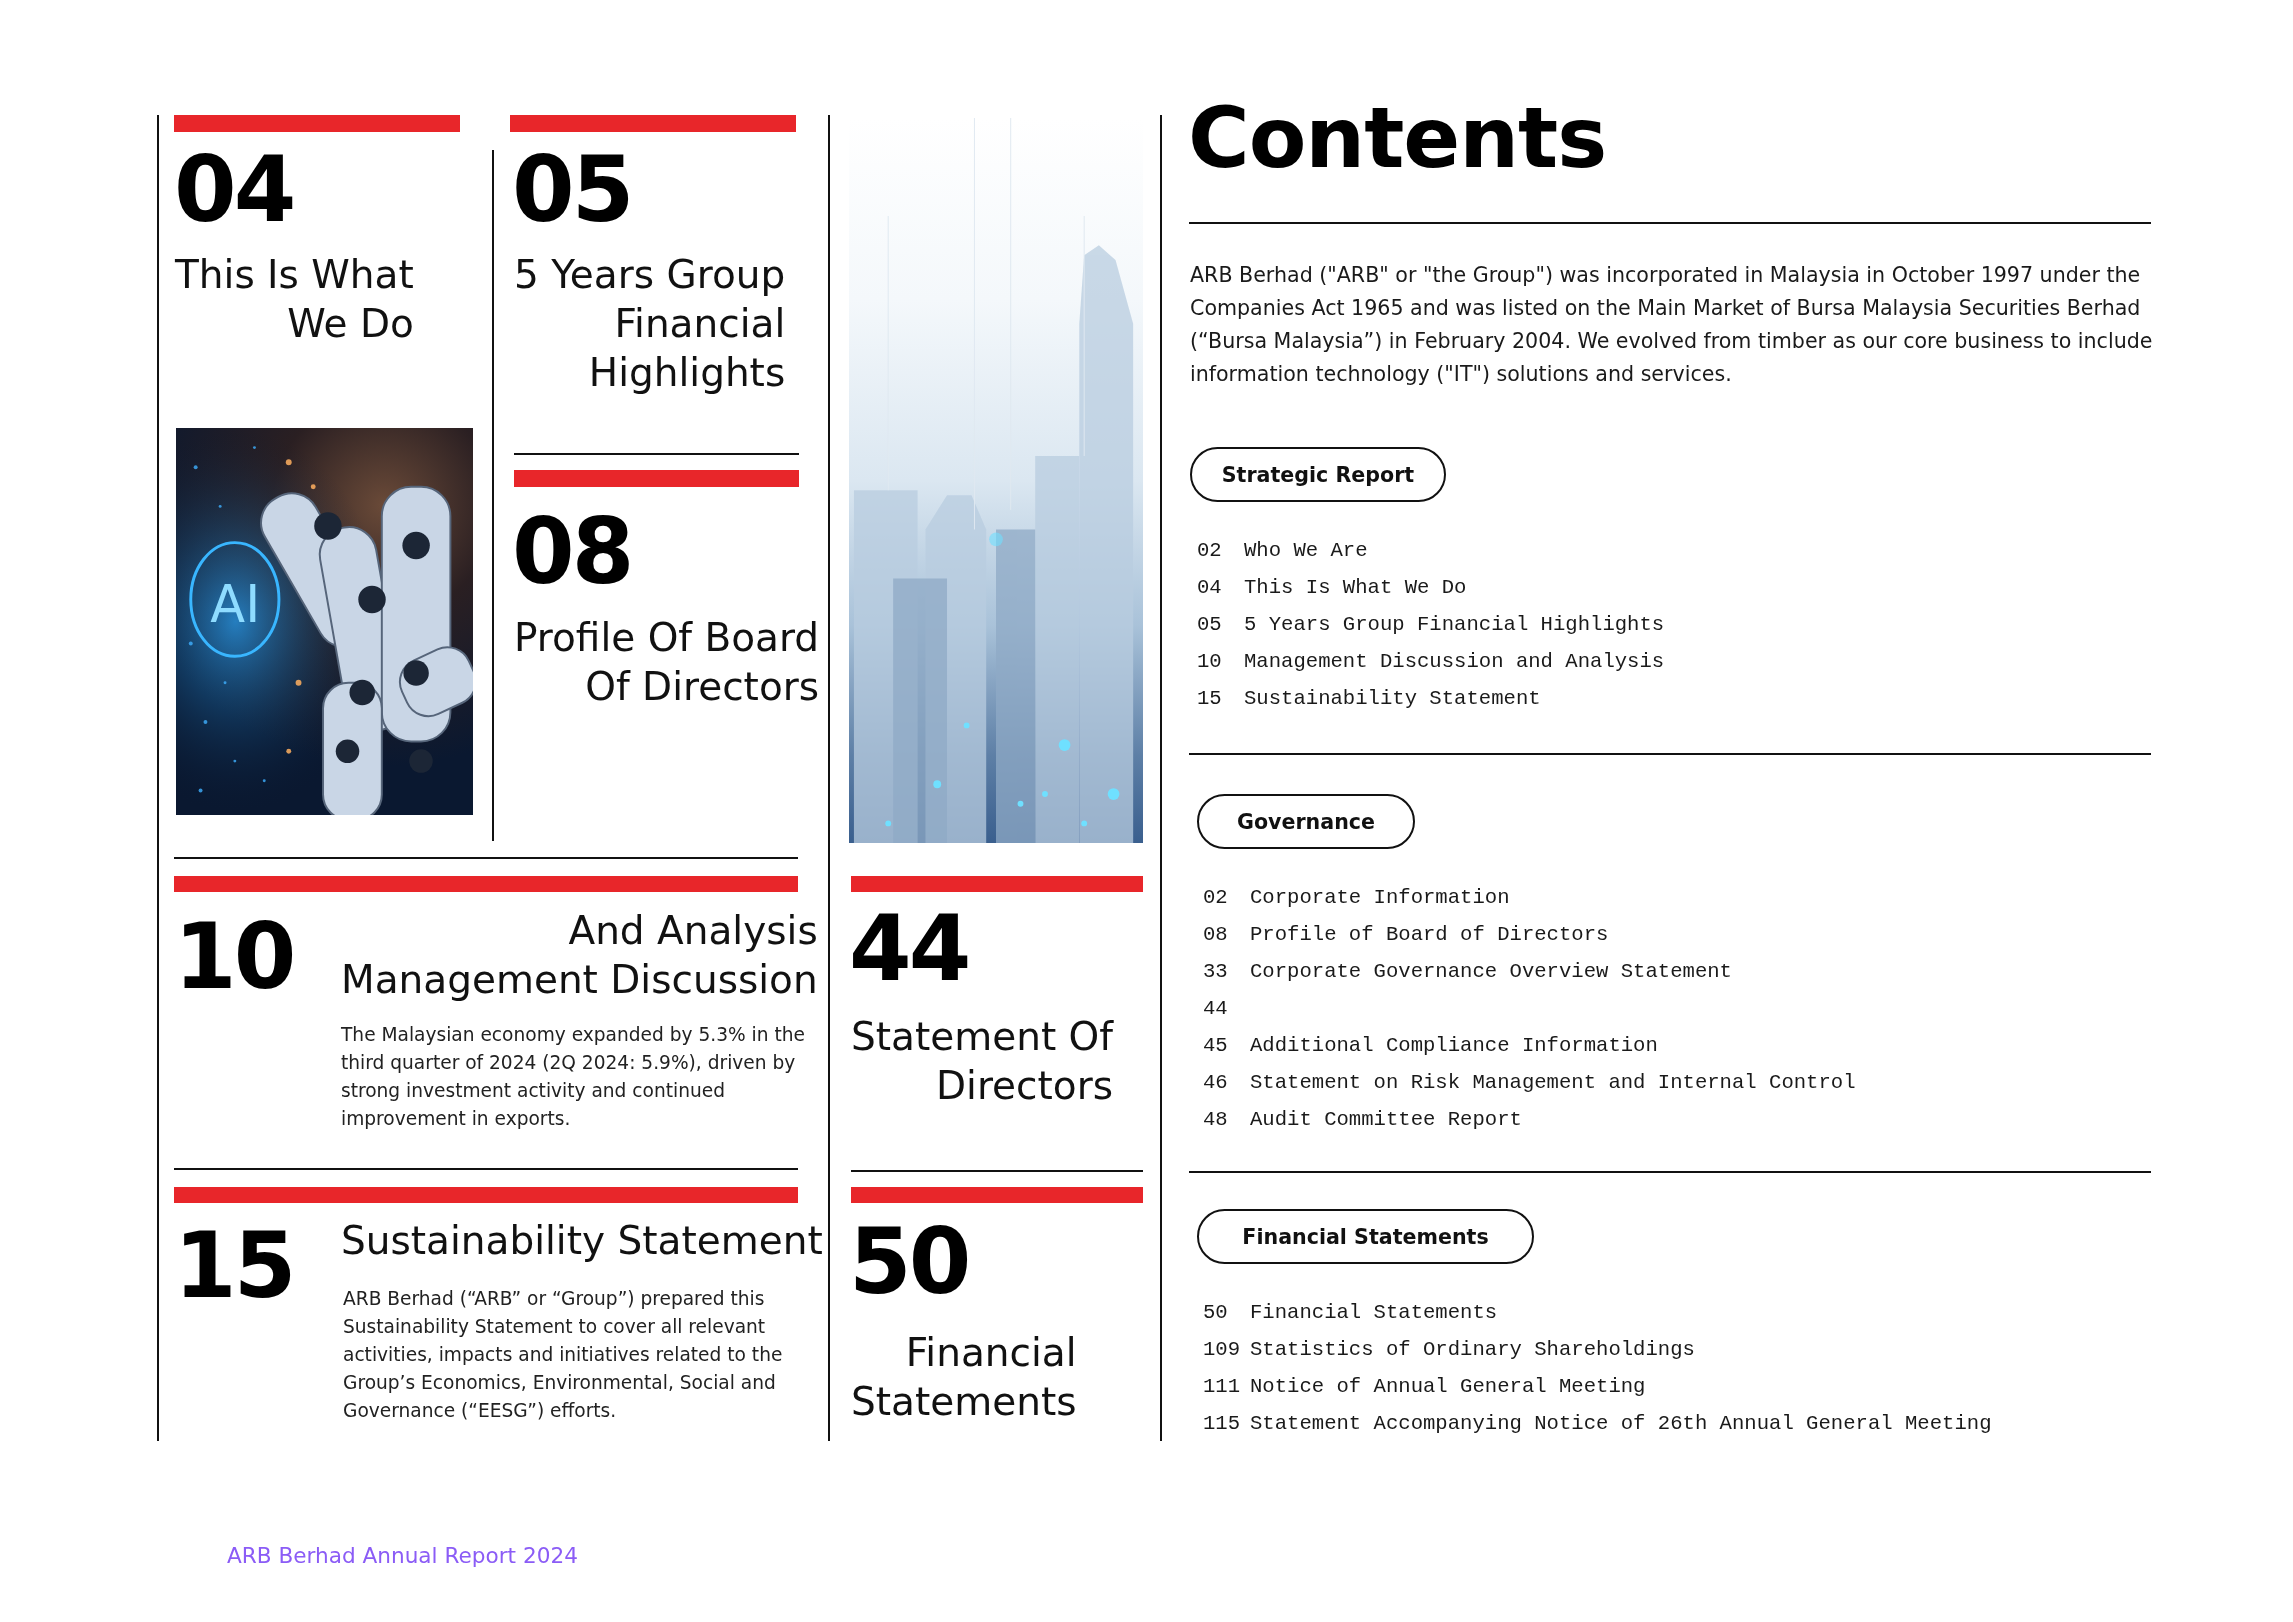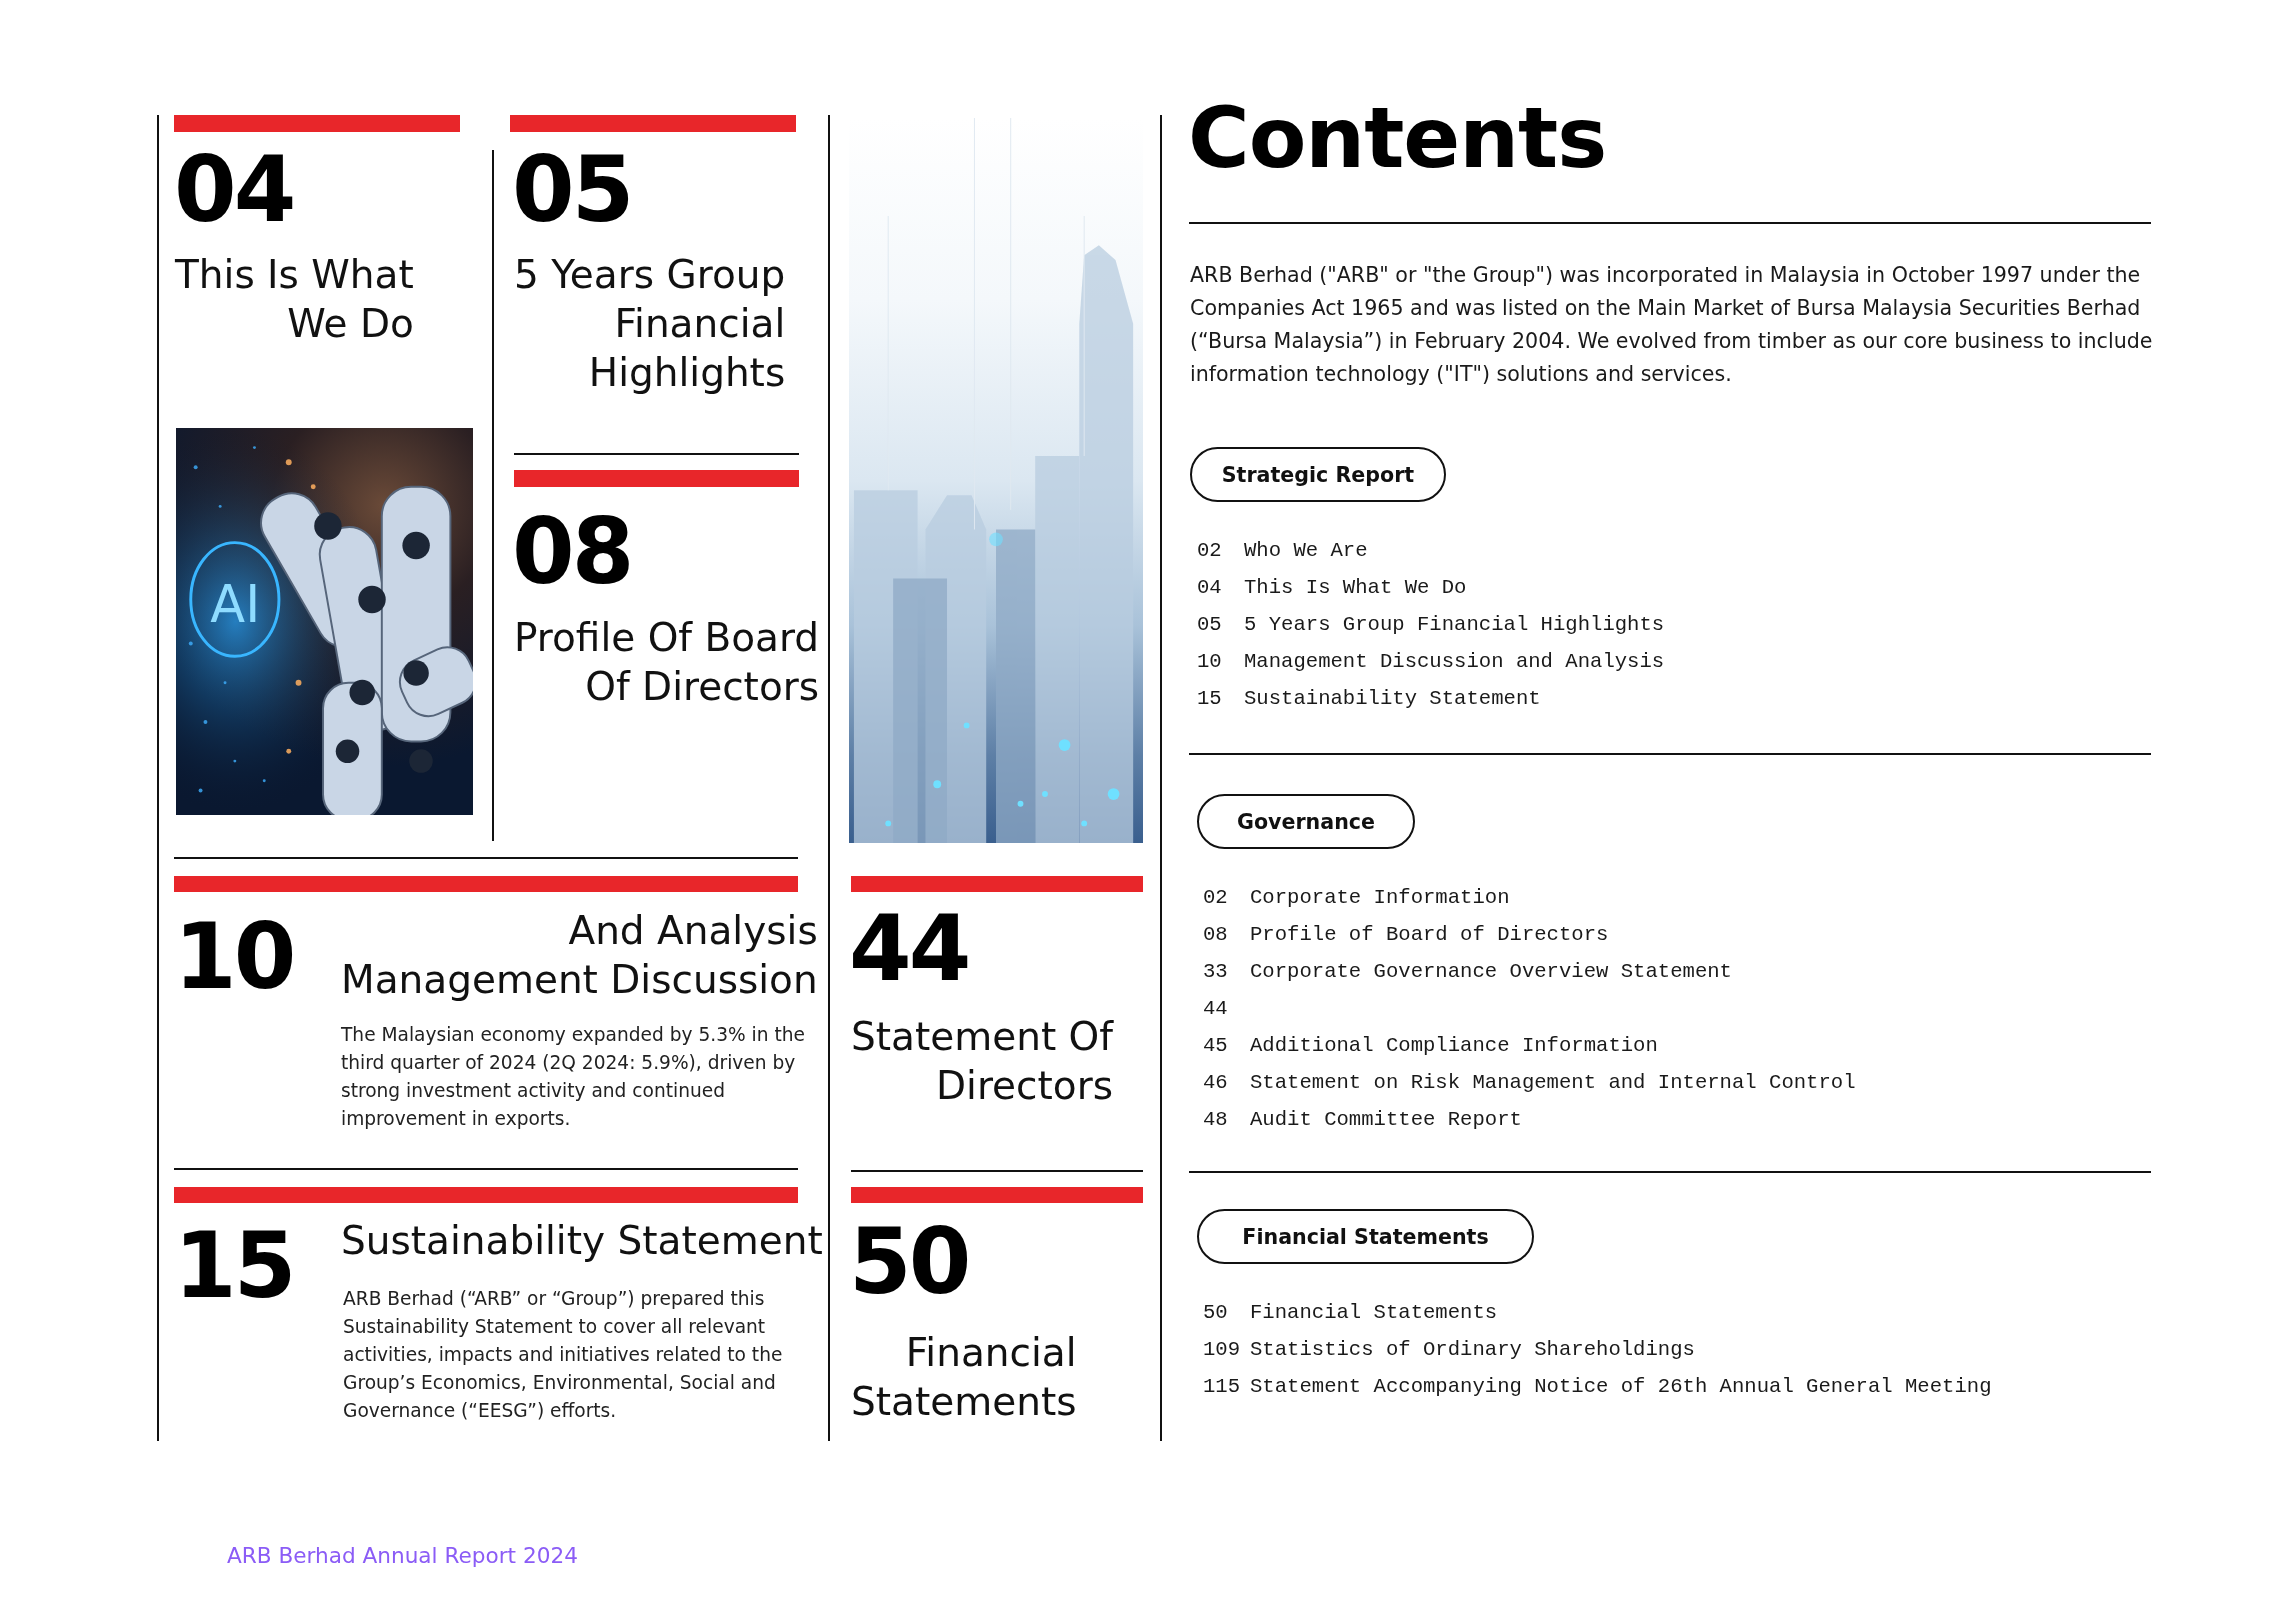--- a/index.html
+++ b/index.html
@@ -265,19 +265,23 @@
 <div class="toc" style="left:1203px;top:1294px;">
   <div class="toc-row">
       <span class="toc-num">50</span>
       <span>Financial Statements</span>
     </div>
   <div class="toc-row">
       <span class="toc-num">109</span>
       <span>Statistics of Ordinary Shareholdings</span>
     </div>
   <div class="toc-row">
+      <span class="toc-num">111</span>
+      <span>Notice of Annual General Meeting</span>
+    </div>
+  <div class="toc-row">
       <span class="toc-num">115</span>
       <span>Statement Accompanying Notice of 26th Annual General Meeting</span>
     </div>
 </div>
 
 <div class="footer">ARB Berhad Annual Report 2024</div>
 
 
 </body></html>

